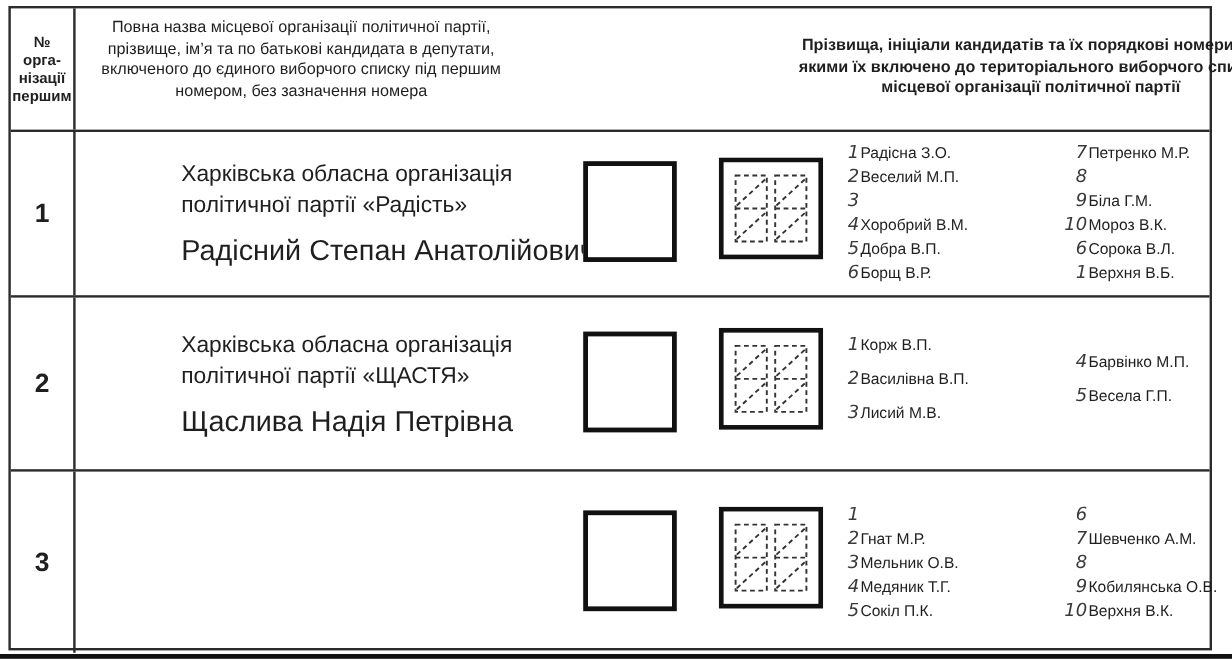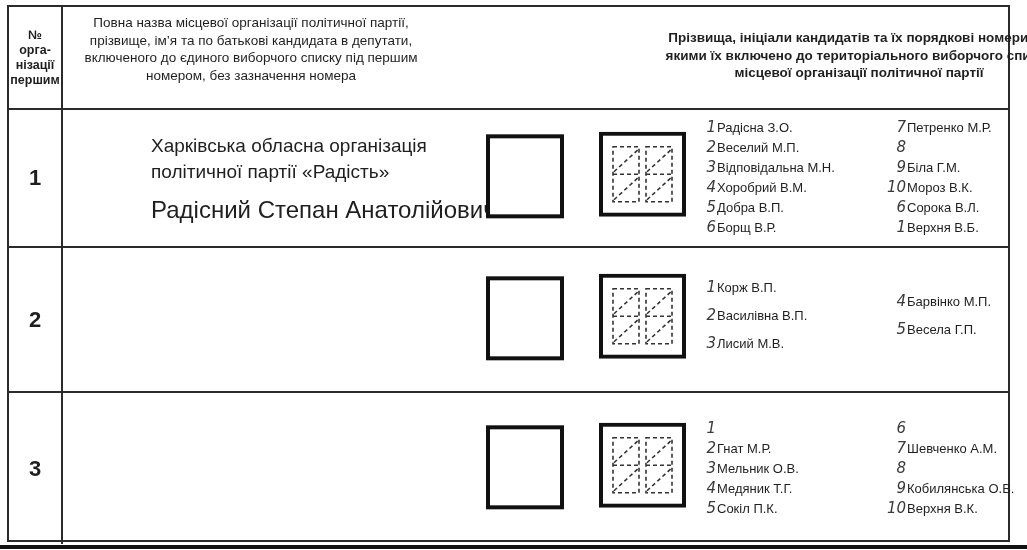--- a/index.html
+++ b/index.html
@@ -88,21 +88,20 @@
             <div class="entry">
               <span class="hnum">1</span>
               <span class="cname">Радісна З.О.</span>
             </div>
             <div class="entry">
               <span class="hnum">2</span>
               <span class="cname">Веселий М.П.</span>
             </div>
             <div class="entry">
               <span class="hnum">3</span>
-              <span class="cname">Відповідальна М.Н.</span>
             </div>
             <div class="entry">
               <span class="hnum">4</span>
               <span class="cname">Хоробрий В.М.</span>
             </div>
             <div class="entry">
               <span class="hnum">5</span>
               <span class="cname">Добра В.П.</span>
             </div>
             <div class="entry">
@@ -137,20 +136,24 @@
             </div>
           </div>
       </div>
     </div>
 
     <div class="trow r2">
       <div class="c1">
         <span class="bignum">2</span>
       </div>
       <div class="rest">
+        <div class="orgblock">
+          <div class="party">Харківська обласна організація політичної партії «ЩАСТЯ»</div>
+          <div class="cand">Щаслива Надія Петрівна</div>
+        </div>
         <div class="sq-empty"></div>
         <div class="sq-dashed">
           <svg width="87" height="85" viewBox="0 0 87 85">
             <rect x="2" y="2" width="83" height="81" fill="none" stroke="#111" stroke-width="4"></rect>
             <g fill="none" stroke="#333" stroke-width="1.6" stroke-dasharray="4 3">
               <rect x="14" y="15" width="26" height="55"></rect>
               <line x1="14" y1="42.5" x2="40" y2="42.5"></line>
               <line x1="15" y1="40" x2="39" y2="18"></line>
               <line x1="15" y1="68" x2="39" y2="46"></line>
               <rect x="47" y="15" width="26" height="55"></rect>

